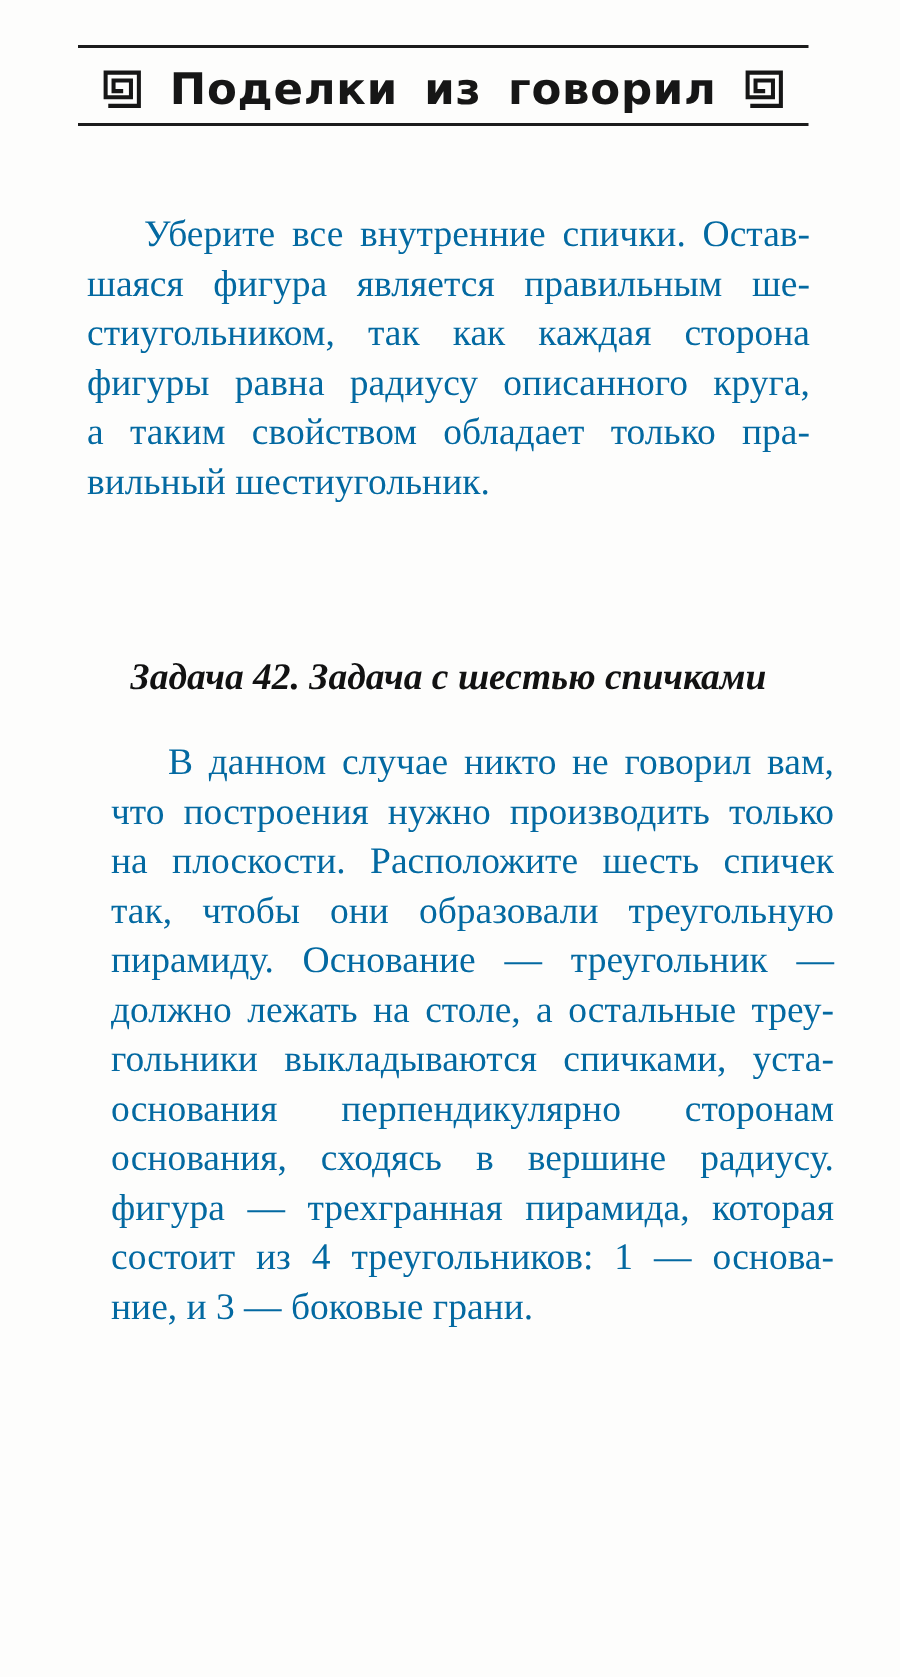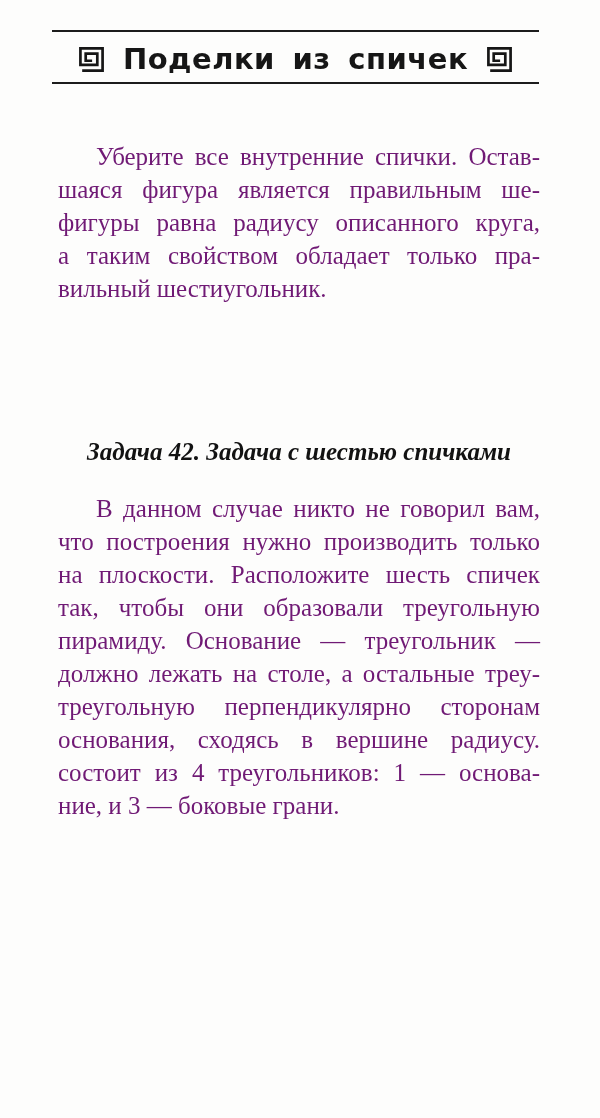--- a/index.html
+++ b/index.html
@@ -51,24 +51,24 @@
     flex: 0 0 auto;
     color: #161616;
   }
   .orn svg { display: block; width: 100%; height: 100%; }
   .para {
     position: absolute;
     left: 58px;
     width: 482px;
     font-size: 25px;
     line-height: 33px;
-    color: #701a75;
+    color: #0369a1;
   }
   .p1 { top: 140px; }
-  .p2 { top: 492px; }
+  .p2 { top: 492px; margin-left: 16px; }
   .line {
     height: 33px;
     text-align: justify;
     text-align-last: justify;
     text-justify: inter-word;
     white-space: nowrap;
   }
   .line.first { padding-left: 38px; }
   .line.last { text-align-last: left; }
   .section-title {
@@ -103,47 +103,50 @@
 <div class="page">
 
   <div class="rule rule-top"></div>
 
   <div class="header-row">
     <span class="orn">
       <svg viewBox="0 0 28 28" xmlns="http://www.w3.org/2000/svg">
         <path d="M5 24.7 H24.7 V3.3 H3.3 V19.2 H19.6 V8.4 H8.4 V15.2 H14.6" fill="none" stroke="currentColor" stroke-width="2.6"></path>
       </svg>
     </span>
-    <span class="running-title">Поделки из спичек</span>
+    <span class="running-title">Поделки из говорил</span>
     <span class="orn">
       <svg viewBox="0 0 28 28" xmlns="http://www.w3.org/2000/svg">
         <path d="M5 24.7 H24.7 V3.3 H3.3 V19.2 H19.6 V8.4 H8.4 V15.2 H14.6" fill="none" stroke="currentColor" stroke-width="2.6"></path>
       </svg>
     </span>
   </div>
 
   <div class="rule rule-bottom"></div>
 
   <div class="para p1">
     <div class="line first">Уберите все внутренние спички. Остав-</div>
     <div class="line">шаяся фигура является правильным ше-</div>
+    <div class="line">стиугольником, так как каждая сторона</div>
     <div class="line">фигуры равна радиусу описанного круга,</div>
     <div class="line">а таким свойством обладает только пра-</div>
     <div class="line last">вильный шестиугольник.</div>
   </div>
 
   <h2 class="section-title">Задача 42. Задача с шестью спичками</h2>
 
   <div class="para p2">
     <div class="line first">В данном случае никто не говорил вам,</div>
     <div class="line">что построения нужно производить только</div>
     <div class="line">на плоскости. Расположите шесть спичек</div>
     <div class="line">так, чтобы они образовали треугольную</div>
     <div class="line">пирамиду. Основание — треугольник —</div>
     <div class="line">должно лежать на столе, а остальные треу-</div>
-    <div class="line">треугольную перпендикулярно сторонам</div>
+    <div class="line">гольники выкладываются спичками, уста-</div>
+    <div class="line">основания перпендикулярно сторонам</div>
     <div class="line">основания, сходясь в вершине радиусу.</div>
+    <div class="line">фигура — трехгранная пирамида, которая</div>
     <div class="line">состоит из 4 треугольников: 1 — основа-</div>
     <div class="line last">ние, и 3 — боковые грани.</div>
   </div>
 
 
 </div>
 
 </body></html>

